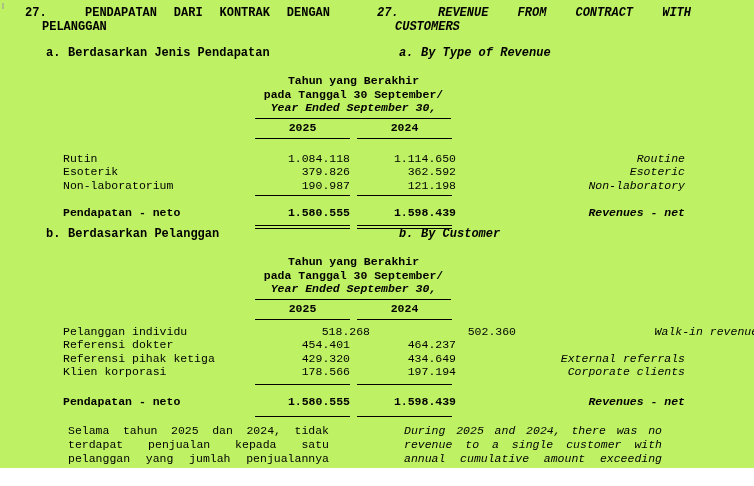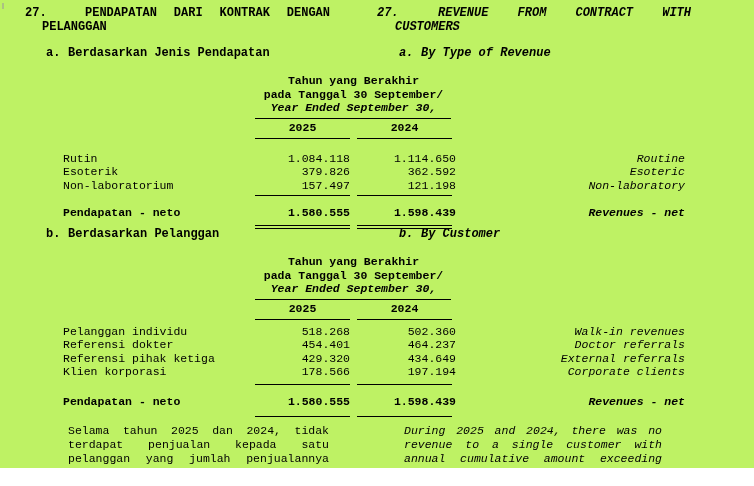--- a/index.html
+++ b/index.html
@@ -41,21 +41,21 @@
   .gap{width:7px;flex:none;}
   .eng{width:225px;flex:none;text-align:right;font-style:italic;}
   .num{text-align:right;padding-right:4px;}
   .yr{margin-top:2px;font-weight:bold;}
   .yr .c1,.yr .c2{text-align:center;}
   .rulerow{display:flex;margin-left:63px;height:1px;}
   .rulerow .lbl,.rulerow .gap,.rulerow .eng{border:none;}
   .rulerow .c1,.rulerow .c2{border-top:1px solid #000;height:0;}
   .r-under{margin-top:4px;}
   .rows-start{margin-top:13px;}
-  .tbl-b .rows-start{margin-top:5px;}
+  .tbl-b .rows-start{margin-top:5px;gap:20px;}
   .r-mid{margin-top:3px;}
   .tbl-b .r-mid{margin-top:5px;}
   .total{margin-top:10px;font-weight:bold;}
   .total .eng{font-weight:bold;}
   .r-dbl{margin-top:5px;height:4px;}
   .r-dbl .c1,.r-dbl .c2{height:4px;border-top:1px solid #000;border-bottom:1px solid #000;box-sizing:border-box;}
   .r-single{margin-top:8px;}
 
   
   .para{position:absolute;top:424px;text-align:justify;line-height:13.9px;}
@@ -124,21 +124,21 @@
     </div>
     <div class="row">
       <div class="lbl">Esoterik</div>
       <div class="c1 num">379.826</div>
       <div class="gap"></div>
       <div class="c2 num">362.592</div>
       <div class="eng">Esoteric</div>
     </div>
     <div class="row">
       <div class="lbl">Non-laboratorium</div>
-      <div class="c1 num">157.497</div>
+      <div class="c1 num">190.987</div>
       <div class="gap"></div>
       <div class="c2 num">121.198</div>
       <div class="eng">Non-laboratory</div>
     </div>
 
     <div class="rulerow r-mid">
       <div class="lbl"></div>
         <div class="c1"></div>
         <div class="gap"></div>
         <div class="c2"></div>
@@ -196,21 +196,20 @@
       <div class="c1 num">518.268</div>
       <div class="gap"></div>
       <div class="c2 num">502.360</div>
       <div class="eng">Walk-in revenues</div>
     </div>
     <div class="row">
       <div class="lbl">Referensi dokter</div>
       <div class="c1 num">454.401</div>
       <div class="gap"></div>
       <div class="c2 num">464.237</div>
-      <div class="eng">Doctor referrals</div>
     </div>
     <div class="row">
       <div class="lbl">Referensi pihak ketiga</div>
       <div class="c1 num">429.320</div>
       <div class="gap"></div>
       <div class="c2 num">434.649</div>
       <div class="eng">External referrals</div>
     </div>
     <div class="row">
       <div class="lbl">Klien korporasi</div>

